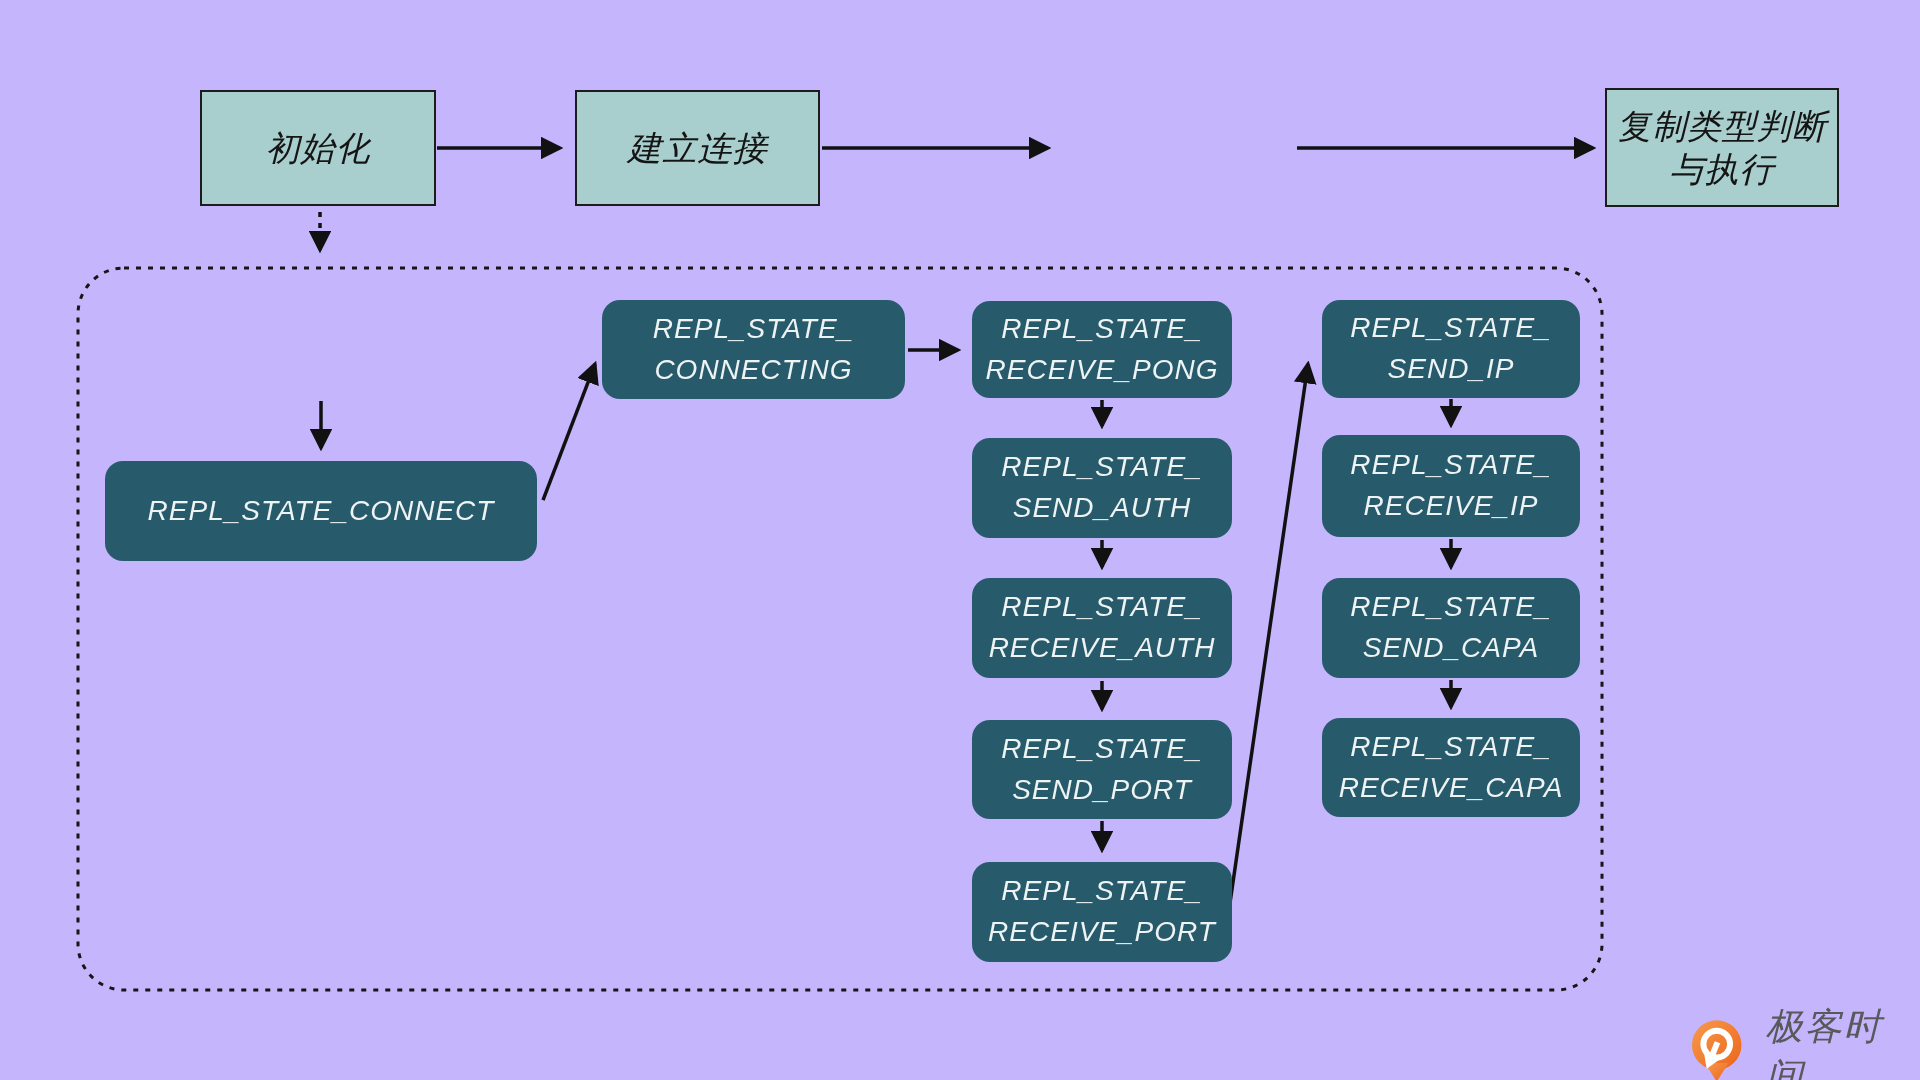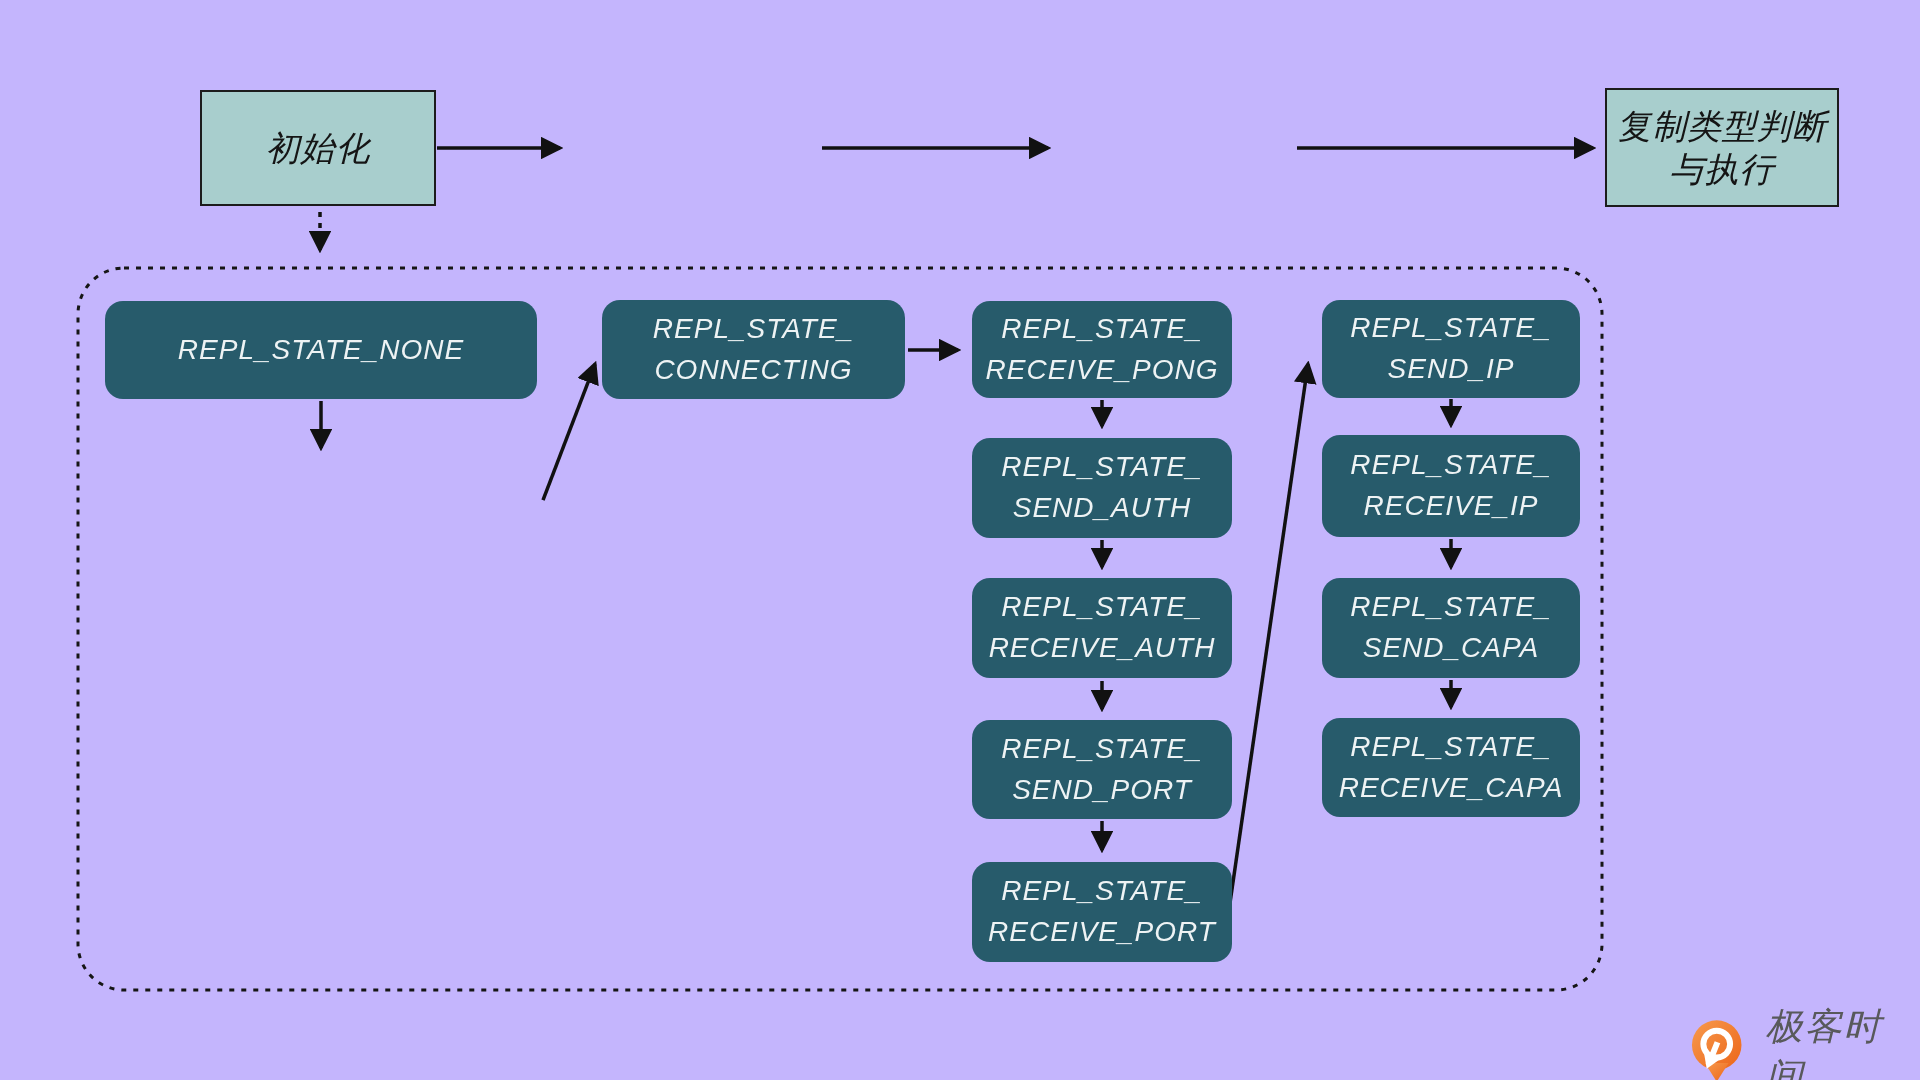--- a/index.html
+++ b/index.html
@@ -97,27 +97,30 @@
     <line x1="1230" y1="903" x2="1308" y2="364" stroke="#111" stroke-width="3.5" marker-end="url(#ah)"></line>
 
     <line x1="1451" y1="399" x2="1451" y2="425" stroke="#111" stroke-width="3.5" marker-end="url(#ah)"></line>
     <line x1="1451" y1="539" x2="1451" y2="567" stroke="#111" stroke-width="3.5" marker-end="url(#ah)"></line>
     <line x1="1451" y1="680" x2="1451" y2="707" stroke="#111" stroke-width="3.5" marker-end="url(#ah)"></line>
   </svg>
 
   <div class="step" style="left:200px;top:90px;width:236px;height:116px">
     <span>初始化</span>
   </div>
+  <div class="step" style="left:575px;top:90px;width:245px;height:116px">
+    <span>建立连接</span>
+  </div>
   <div class="step" style="left:1605px;top:88px;width:234px;height:119px">
     <span>复制类型判断
 与执行</span>
   </div>
 
-  <div class="state" style="left:105px;top:301px;width:432px;height:98px">
-    <span>REPL_STATE_NONE</span>
+  <div class="state" style="left:105px;top:461px;width:432px;height:100px">
+    <span>REPL_STATE_CONNECT</span>
   </div>
   <div class="state" style="left:602px;top:300px;width:303px;height:99px">
     <span>REPL_STATE_
 CONNECTING</span>
   </div>
 
   <div class="state" style="left:972px;top:301px;width:260px;height:97px">
     <span>REPL_STATE_
 RECEIVE_PONG</span>
   </div>

